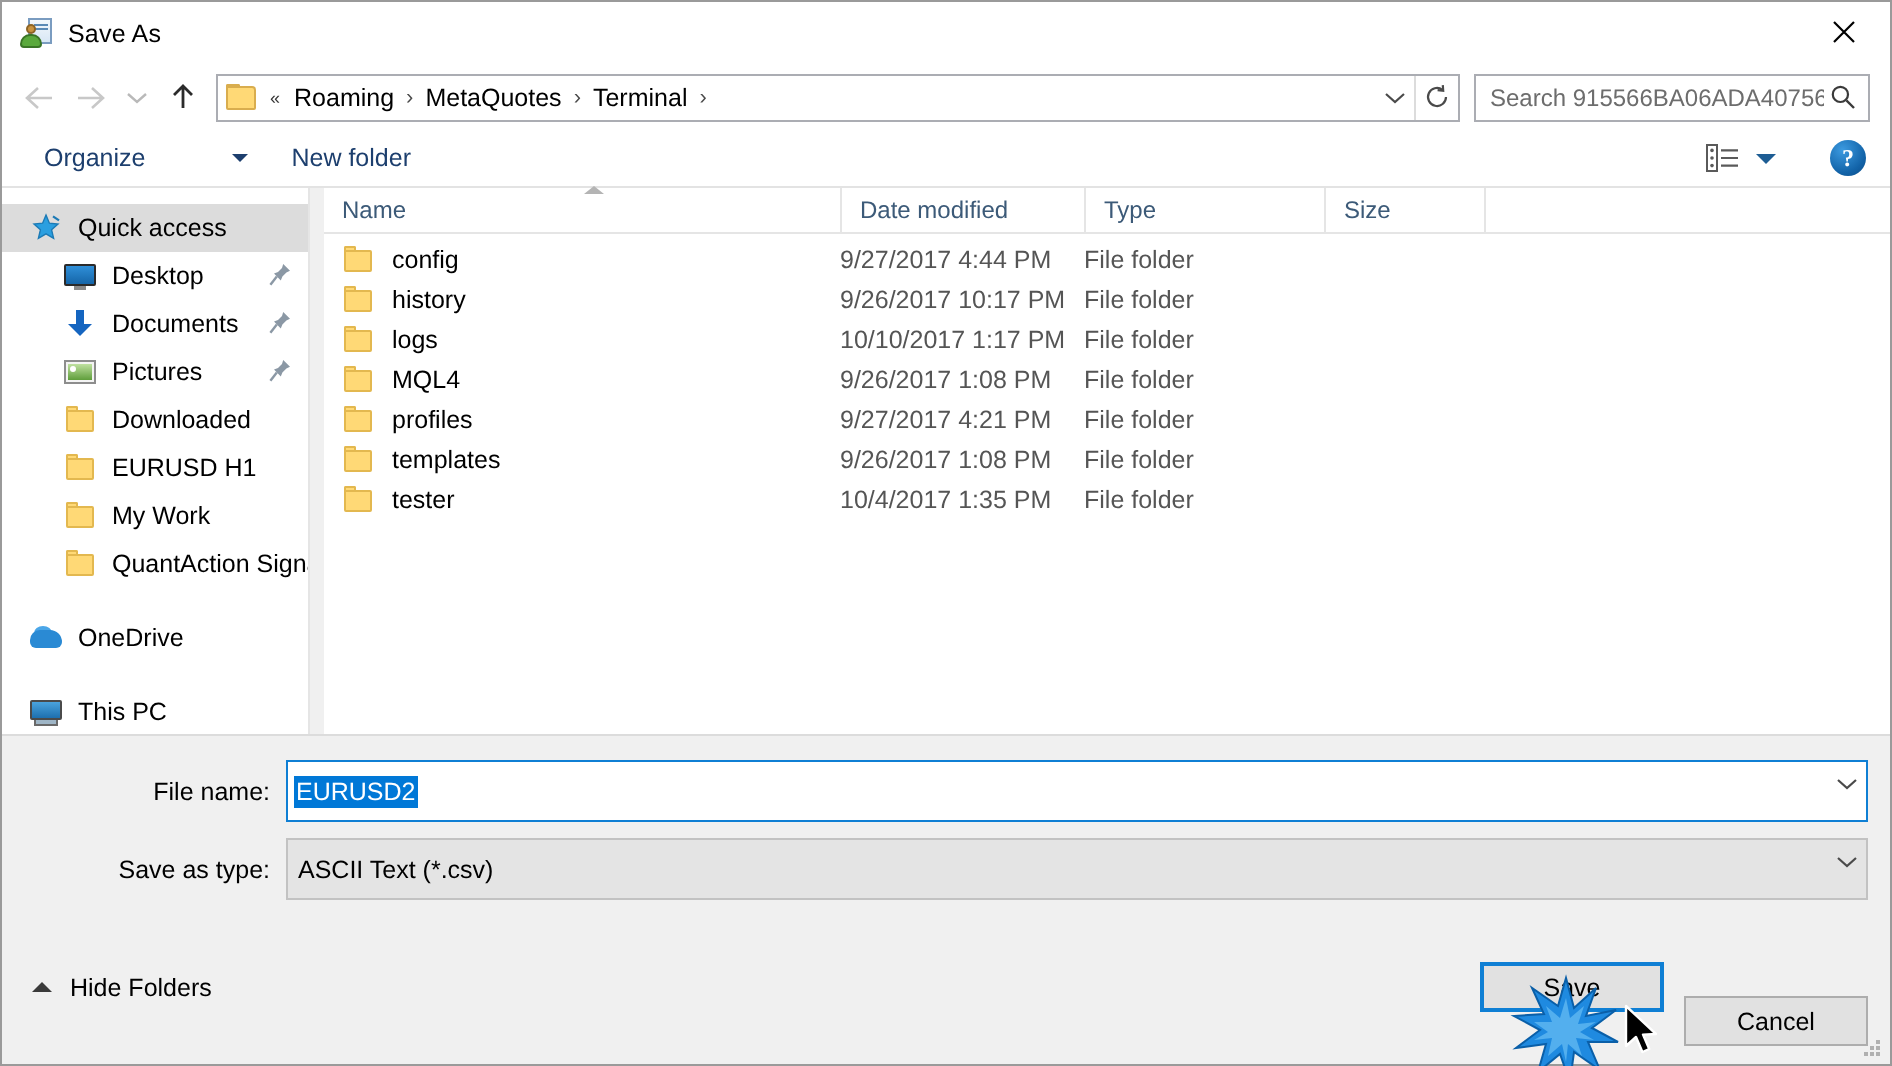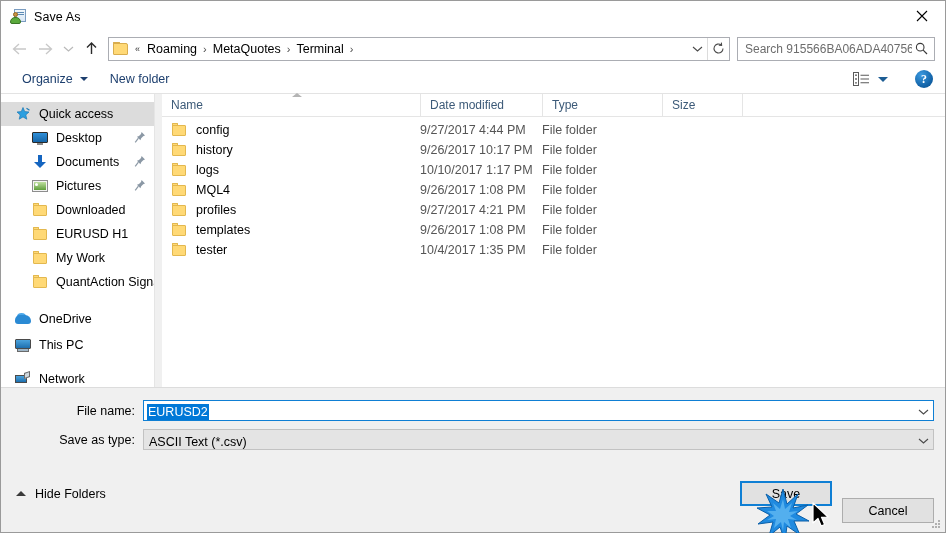--- a/index.html
+++ b/index.html
@@ -182,20 +182,21 @@
     background: #ffffff;
     border-bottom: 1px solid #e3e3e3;
     padding-left: 14px;
   }
   .tb-item {
     display: flex; align-items: center;
     font-size: 12.5px;
     color: #1d3f6e;
     padding: 3px 7px;
     margin-right: 8px;
+    gap: 36px;
   }
   .tb-caret {
     display: inline-block;
     margin-left: 7px;
     width: 0; height: 0;
     border-left: 4px solid transparent;
     border-right: 4px solid transparent;
     border-top: 4px solid #1d3f6e;
   }
   .tb-right {
@@ -404,23 +405,23 @@
   .formlabel {
     width: 126px;
     flex: 0 0 126px;
     text-align: right;
     padding-right: 8px;
     font-size: 12.5px;
     color: #000000;
   }
   .combo {
     flex: 1 1 auto;
-    height: 21px;
-    display: flex;
-    align-items: flex-end;
+    height: 31px;
+    display: flex;
+    align-items: center;
     position: relative;
     min-width: 0;
   }
   .combo.filename {
     border: 1px solid #0f7fd4;
     background: #ffffff;
     padding-left: 3px;
   }
   .combo.filetype {
     border: 1px solid #c2c2c2;
@@ -698,21 +699,21 @@
       </div>
 
       <div class="sb-row group" style="margin-top:13px;">
         <div class="sb-ico ic-onedrive">
             <div class="od2"></div>
             <div class="od"></div>
           </div>
         <span class="sb-label">OneDrive</span>
       </div>
 
-      <div class="sb-row group" style="margin-top:2px;">
+      <div class="sb-row group" style="margin-top:13px;">
         <div class="sb-ico ic-pc">
             <div class="pcm"></div>
             <div class="pcs"></div>
           </div>
         <span class="sb-label">This PC</span>
       </div>
 
       <div class="sb-row group" style="margin-top:10px;">
         <div class="sb-ico ic-net">
             <div class="nm"></div>

